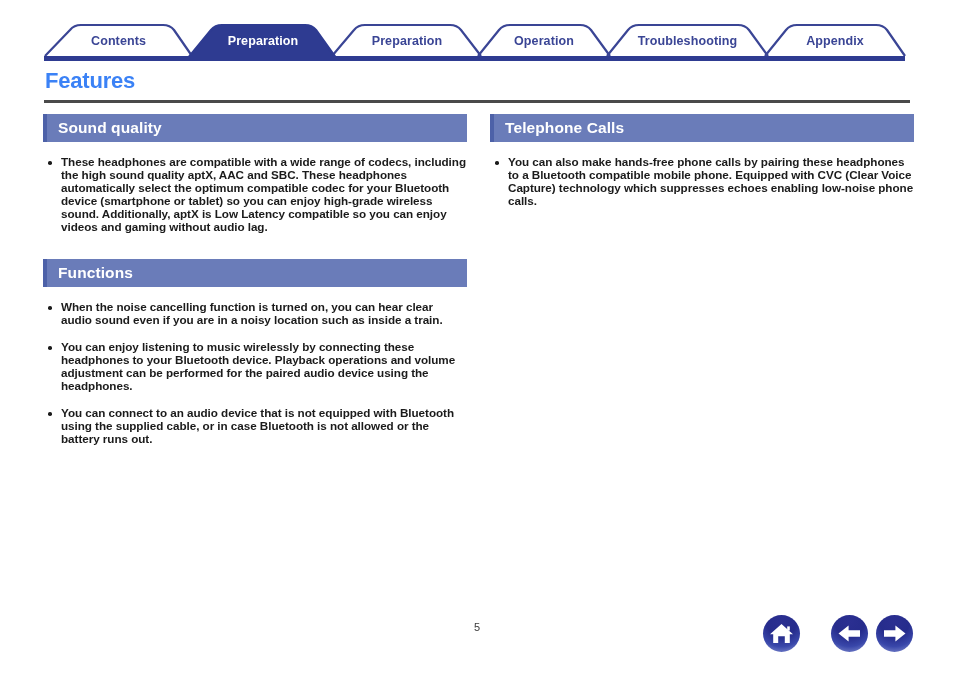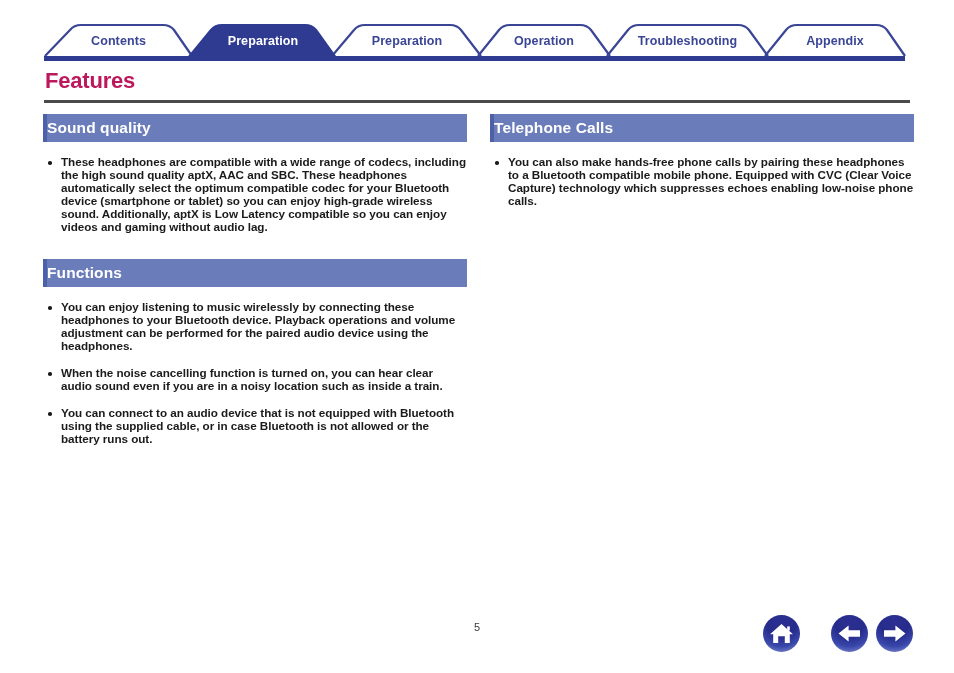--- a/index.html
+++ b/index.html
@@ -41,21 +41,21 @@
     color: #ffffff;
   }
 
   
   #page-title {
     position: absolute;
     left: 45px;
     top: 68px;
     font-size: 22px;
     font-weight: bold;
-    color: #be185d;
+    color: #3b82f6;
     letter-spacing: -0.2px;
   }
   #title-rule {
     position: absolute;
     left: 44px;
     top: 100px;
     width: 866px;
     height: 3px;
     background: #4a4a4a;
   }
@@ -69,20 +69,21 @@
   #col-left  { left: 43px; }
   #col-right { left: 490px; }
 
   .section { margin-bottom: 0; }
 
   .section-header {
     background: #6a7cb9;
     height: 28px;
     display: flex;
     align-items: center;
+    padding-left: 11px;
     box-sizing: border-box;
     border-left: 4px solid #4d61a8;
   }
   .section-header .section-title {
     color: #ffffff;
     font-size: 15.5px;
     font-weight: bold;
     letter-spacing: 0.1px;
     line-height: 16px;
   }
@@ -192,22 +193,22 @@
     </ul>
   </div>
 
   <div class="gap-after-sound"></div>
 
   <div class="section">
     <div class="section-header">
       <span class="section-title">Functions</span>
     </div>
     <ul class="bullets">
+      <li>When the noise cancelling function is turned on, you can hear clear audio sound even if you are in a noisy location such as inside a train.</li>
       <li>You can enjoy listening to music wirelessly by connecting these headphones to your Bluetooth device. Playback operations and volume adjustment can be performed for the paired audio device using the headphones.</li>
-      <li>When the noise cancelling function is turned on, you can hear clear audio sound even if you are in a noisy location such as inside a train.</li>
       <li>You can connect to an audio device that is not equipped with Bluetooth using the supplied cable, or in case Bluetooth is not allowed or the battery runs out.</li>
     </ul>
   </div>
 
 </div>
 
 <div class="column" id="col-right">
 
   <div class="section">
     <div class="section-header">

